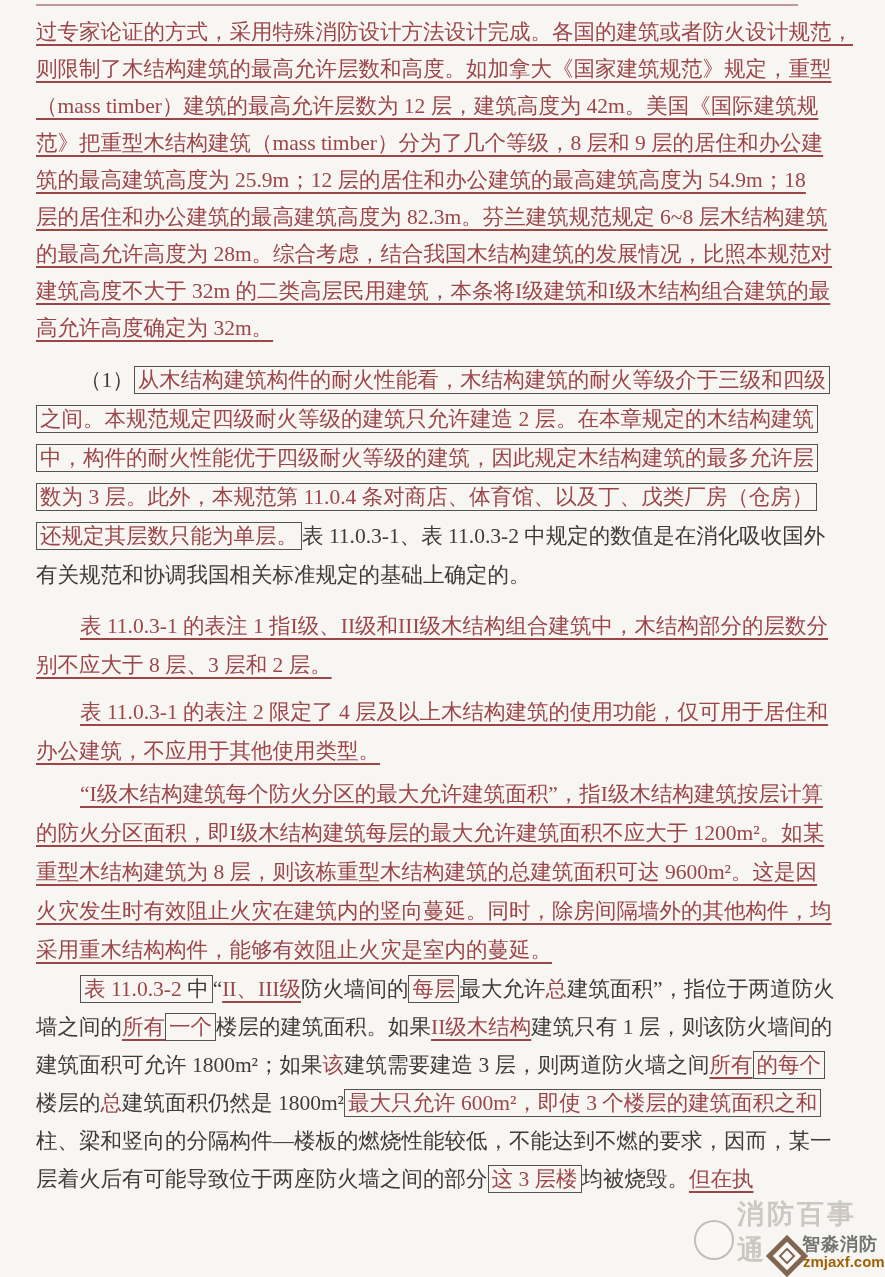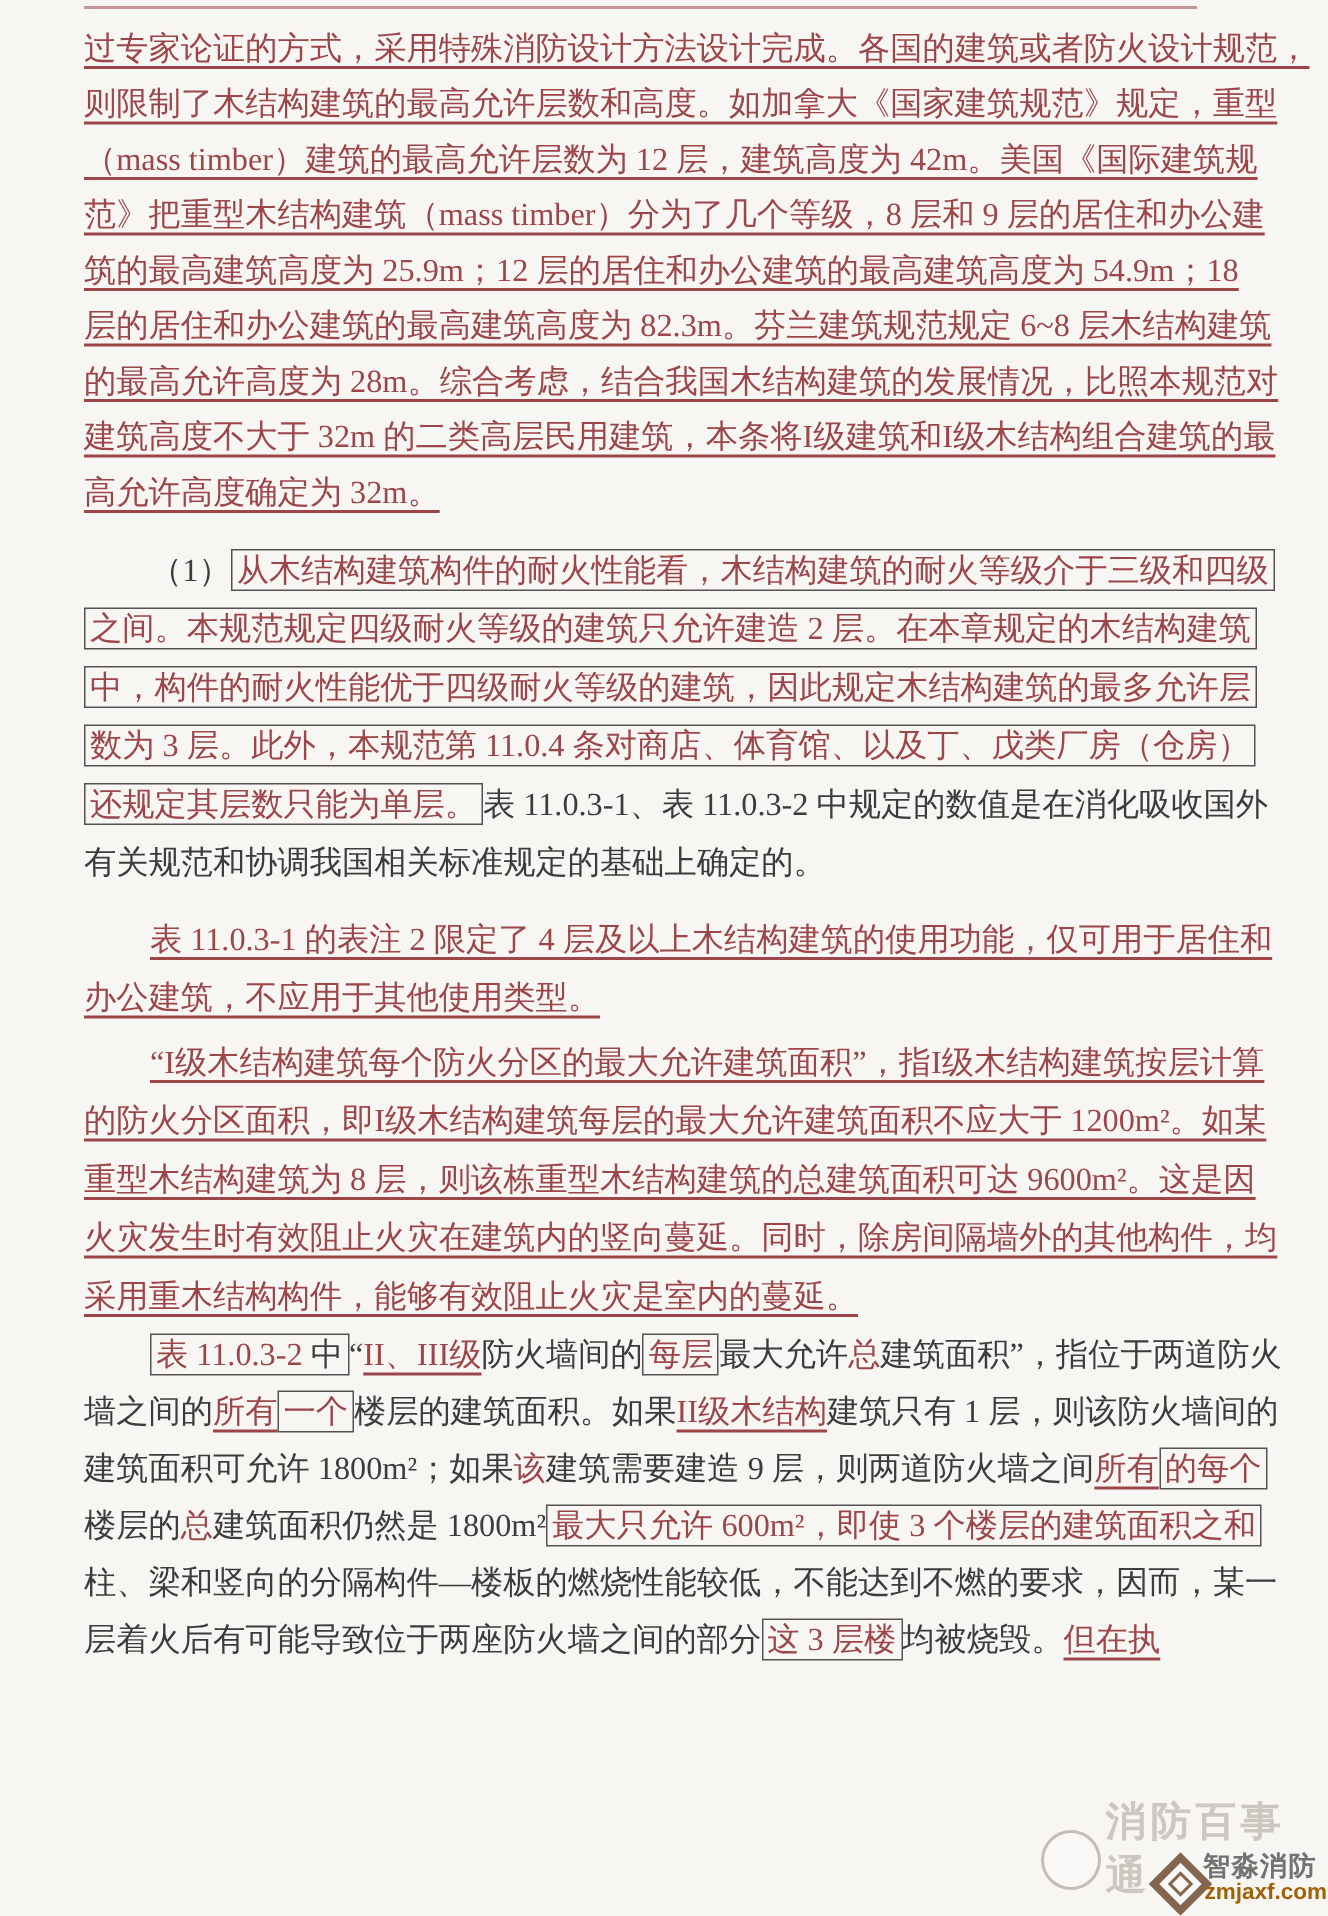--- a/index.html
+++ b/index.html
@@ -11,21 +11,21 @@
   html,body{margin:0;padding:0;}
   body{
     width:885px;height:1277px;
     background:var(--bg);
     overflow:hidden;
     position:relative;
     font-family:"Liberation Serif","DejaVu Serif",serif;
   }
   .page{
     position:absolute;left:0;top:0;width:822px;height:1277px;
-    padding:4px 22px 0 56px;
+    padding:4px 22px 0 36px;
     box-sizing:border-box;
   }
   .top-rule{
     height:2px;background:var(--red);opacity:.55;
     margin:0 2px 8px 0;
   }
   .para{margin:0;}
   .line{
     white-space:nowrap;
     font-size:21.5px;
@@ -110,35 +110,39 @@
         <div class="line"><span class="s-ru">高允许高度确定为 32m。</span></div>
       </div>
       <div class="para p1">
         <div class="line ind"><span class="s-k">（1）</span><span class="boxseg"><span class="s-r">从木结构建筑构件的耐火性能看，木结构建筑的耐火等级介于三级和四级</span></span></div>
         <div class="line"><span class="boxseg"><span class="s-r">之间。本规范规定四级耐火等级的建筑只允许建造 2 层。在本章规定的木结构建筑</span></span></div>
         <div class="line"><span class="boxseg"><span class="s-r">中，构件的耐火性能优于四级耐火等级的建筑，因此规定木结构建筑的最多允许层</span></span></div>
         <div class="line"><span class="boxseg"><span class="s-r">数为 3 层。此外，本规范第 11.0.4 条对商店、体育馆、以及丁、戊类厂房（仓房）</span></span></div>
         <div class="line"><span class="boxseg"><span class="s-r">还规定其层数只能为单层。</span></span><span class="s-k">表 11.0.3-1、表 11.0.3-2 中规定的数值是在消化吸收国外</span></div>
         <div class="line"><span class="s-k">有关规范和协调我国相关标准规定的基础上确定的。</span></div>
       </div>
+      <div class="para p2">
+        <div class="line ind"><span class="s-ru">表 11.0.3-1 的表注 1 指I级、II级和III级木结构组合建筑中，木结构部分的层数分</span></div>
+        <div class="line"><span class="s-ru">别不应大于 8 层、3 层和 2 层。</span></div>
+      </div>
       <div class="para p3">
         <div class="line ind"><span class="s-ru">表 11.0.3-1 的表注 2 限定了 4 层及以上木结构建筑的使用功能，仅可用于居住和</span></div>
         <div class="line"><span class="s-ru">办公建筑，不应用于其他使用类型。</span></div>
       </div>
       <div class="para p4">
         <div class="line ind"><span class="s-ru">“I级木结构建筑每个防火分区的最大允许建筑面积”，指I级木结构建筑按层计算</span></div>
         <div class="line"><span class="s-ru">的防火分区面积，即I级木结构建筑每层的最大允许建筑面积不应大于 1200m²。如某</span></div>
         <div class="line"><span class="s-ru">重型木结构建筑为 8 层，则该栋重型木结构建筑的总建筑面积可达 9600m²。这是因</span></div>
         <div class="line"><span class="s-ru">火灾发生时有效阻止火灾在建筑内的竖向蔓延。同时，除房间隔墙外的其他构件，均</span></div>
         <div class="line"><span class="s-ru">采用重木结构构件，能够有效阻止火灾是室内的蔓延。</span></div>
       </div>
       <div class="para p5">
         <div class="line ind"><span class="boxseg"><span class="s-r">表 11.0.3-2 </span><span class="s-k">中</span></span><span class="s-k">“</span><span class="s-ru">II、III级</span><span class="s-k">防火墙间的</span><span class="boxseg"><span class="s-r">每层</span></span><span class="s-k">最大允许</span><span class="s-r">总</span><span class="s-k">建筑面积”，指位于两道防火</span></div>
         <div class="line"><span class="s-k">墙之间的</span><span class="s-ru">所有</span><span class="boxseg"><span class="s-r">一个</span></span><span class="s-k">楼层的建筑面积。如果</span><span class="s-ru">II级木结构</span><span class="s-k">建筑只有 1 层，则该防火墙间的</span></div>
-        <div class="line"><span class="s-k">建筑面积可允许 1800m²；如果</span><span class="s-r">该</span><span class="s-k">建筑需要建造 9 层，则两道防火墙之间</span><span class="s-ru">所有</span><span class="boxseg"><span class="s-r">的每个</span></span></div>
+        <div class="line"><span class="s-k">建筑面积可允许 1800m²；如果</span><span class="s-r">该</span><span class="s-k">建筑需要建造 3 层，则两道防火墙之间</span><span class="s-ru">所有</span><span class="boxseg"><span class="s-r">的每个</span></span></div>
         <div class="line"><span class="s-k">楼层的</span><span class="s-r">总</span><span class="s-k">建筑面积仍然是 1800m²</span><span class="boxseg"><span class="s-r">最大只允许 600m²，即使 3 个楼层的建筑面积之和</span></span></div>
         <div class="line"><span class="s-k">柱、梁和竖向的分隔构件—楼板的燃烧性能较低，不能达到不燃的要求，因而，某一</span></div>
         <div class="line"><span class="s-k">层着火后有可能导致位于两座防火墙之间的部分</span><span class="boxseg"><span class="s-r">这 3 层楼</span></span><span class="s-k">均被烧毁。</span><span class="s-ru">但在执</span></div>
       </div>
     </div>
 </div>
 
 <div class="wm wm-circle"></div>
 <div class="wm wm-gray-text">消防百事通</div>
 <div class="wm wm-diamond">

